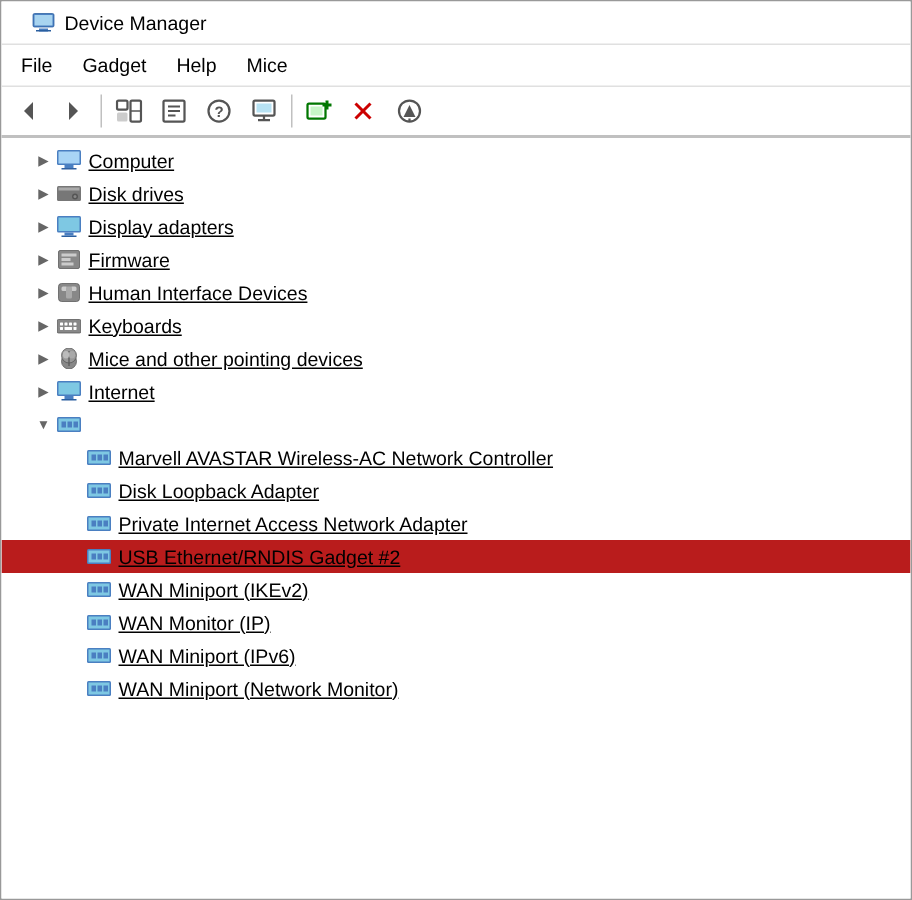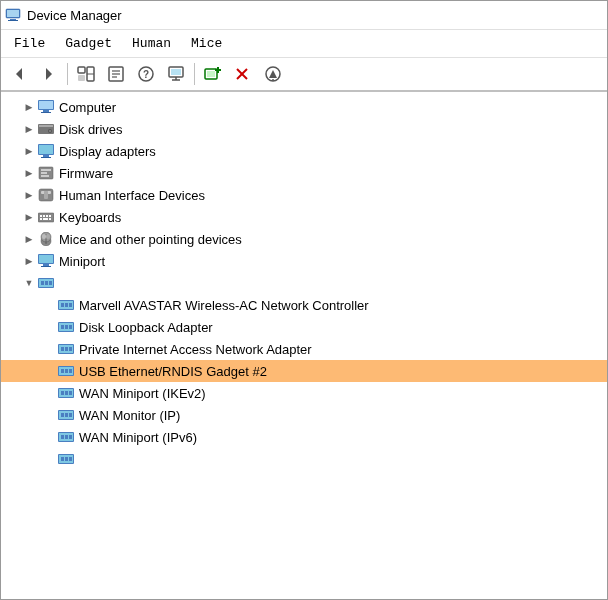--- a/index.html
+++ b/index.html
@@ -18,21 +18,21 @@
       background: #fff;
       border: 1px solid #999;
       display: flex;
       flex-direction: column;
     }
 
     
     .title-bar {
       display: flex;
       align-items: center;
-      padding: 6px 4px;
+      padding: 6px 20px;
       background: #fff;
       border-bottom: 1px solid #e0e0e0;
       gap: 6px;
     }
     .title-bar-icon {
       width: 16px;
       height: 16px;
       display: flex;
       align-items: center;
       justify-content: center;
@@ -44,21 +44,20 @@
     }
 
     
     .menu-bar {
       display: flex;
       align-items: center;
       padding: 2px 4px;
       background: #fff;
       border-bottom: 1px solid #e0e0e0;
       gap: 2px;
-      font-family: Liberation Mono, monospace;
     }
     .menu-item {
       padding: 3px 8px;
       cursor: pointer;
       font-size: 13px;
       color: #000;
       border: 1px solid transparent;
       border-radius: 2px;
     }
 
@@ -100,21 +99,21 @@
 
     .tree-item {
       display: flex;
       align-items: center;
       padding: 2px 4px;
       cursor: pointer;
       white-space: nowrap;
       height: 22px;
     }
     .tree-item.selected {
-      background: #fdba74;
+      background: #b91c1c;
     }
 
     .expand-arrow {
       width: 16px;
       height: 16px;
       display: flex;
       align-items: center;
       justify-content: center;
       font-size: 9px;
       color: #666;
@@ -134,20 +133,21 @@
       margin-right: 4px;
       display: flex;
       align-items: center;
       justify-content: center;
       flex-shrink: 0;
     }
 
     .item-label {
       font-size: 13px;
       color: #000;
+      text-decoration: underline;
     }
 
     
     .indent-1 { padding-left: 20px; }
     .indent-2 { padding-left: 40px; }
   </style>
 </head>
 <body>
 
 <div class="window">
@@ -161,21 +161,21 @@
         <rect x="5" y="12" width="6" height="2" fill="#4a7fc1"></rect>
         <rect x="3" y="13" width="10" height="1" fill="#2a5fa0"></rect>
       </svg>
     </div>
     <span class="title-bar-text">Device Manager</span>
   </div>
 
   <div class="menu-bar">
     <div class="menu-item">File</div>
     <div class="menu-item">Gadget</div>
-    <div class="menu-item">Human</div>
+    <div class="menu-item">Help</div>
     <div class="menu-item">Mice</div>
   </div>
 
   <div class="toolbar">
 
     <div class="toolbar-btn">
       <svg width="18" height="18" viewBox="0 0 18 18">
         <polygon points="12,3 6,9 12,15" fill="#555"></polygon>
       </svg>
     </div>
@@ -348,21 +348,21 @@
     <div class="tree-item indent-1">
       <div class="expand-arrow">▶</div>
       <div class="item-icon">
         <svg width="16" height="14" viewBox="0 0 16 14">
           <rect x="0" y="0" width="16" height="10" rx="1" fill="#4a7fc1"></rect>
           <rect x="1" y="1" width="14" height="8" fill="#7ec8e3"></rect>
           <rect x="5" y="10" width="6" height="2" fill="#4a7fc1"></rect>
           <rect x="3" y="12" width="10" height="1" fill="#2a5fa0"></rect>
         </svg>
       </div>
-      <span class="item-label">Miniport</span>
+      <span class="item-label">Internet</span>
     </div>
 
     <div class="tree-item indent-1">
       <div class="expand-arrow expanded">▼</div>
       <div class="item-icon">
         <svg width="16" height="14" viewBox="0 0 16 14">
           <rect x="0" y="2" width="16" height="10" rx="1" fill="#4a7fc1"></rect>
           <rect x="1" y="3" width="14" height="8" fill="#7ec8e3"></rect>
           <rect x="3" y="5" width="3" height="4" fill="#4a7fc1"></rect>
           <rect x="7" y="5" width="3" height="4" fill="#4a7fc1"></rect>
@@ -474,16 +474,17 @@
       <div class="expand-placeholder"></div>
       <div class="item-icon">
         <svg width="16" height="14" viewBox="0 0 16 14">
           <rect x="0" y="2" width="16" height="10" rx="1" fill="#4a7fc1"></rect>
           <rect x="1" y="3" width="14" height="8" fill="#7ec8e3"></rect>
           <rect x="3" y="5" width="3" height="4" fill="#4a7fc1"></rect>
           <rect x="7" y="5" width="3" height="4" fill="#4a7fc1"></rect>
           <rect x="11" y="5" width="3" height="4" fill="#4a7fc1"></rect>
         </svg>
       </div>
+      <span class="item-label">WAN Miniport (Network Monitor)</span>
     </div>
 
   </div>
 </div>
 
 </body></html>

